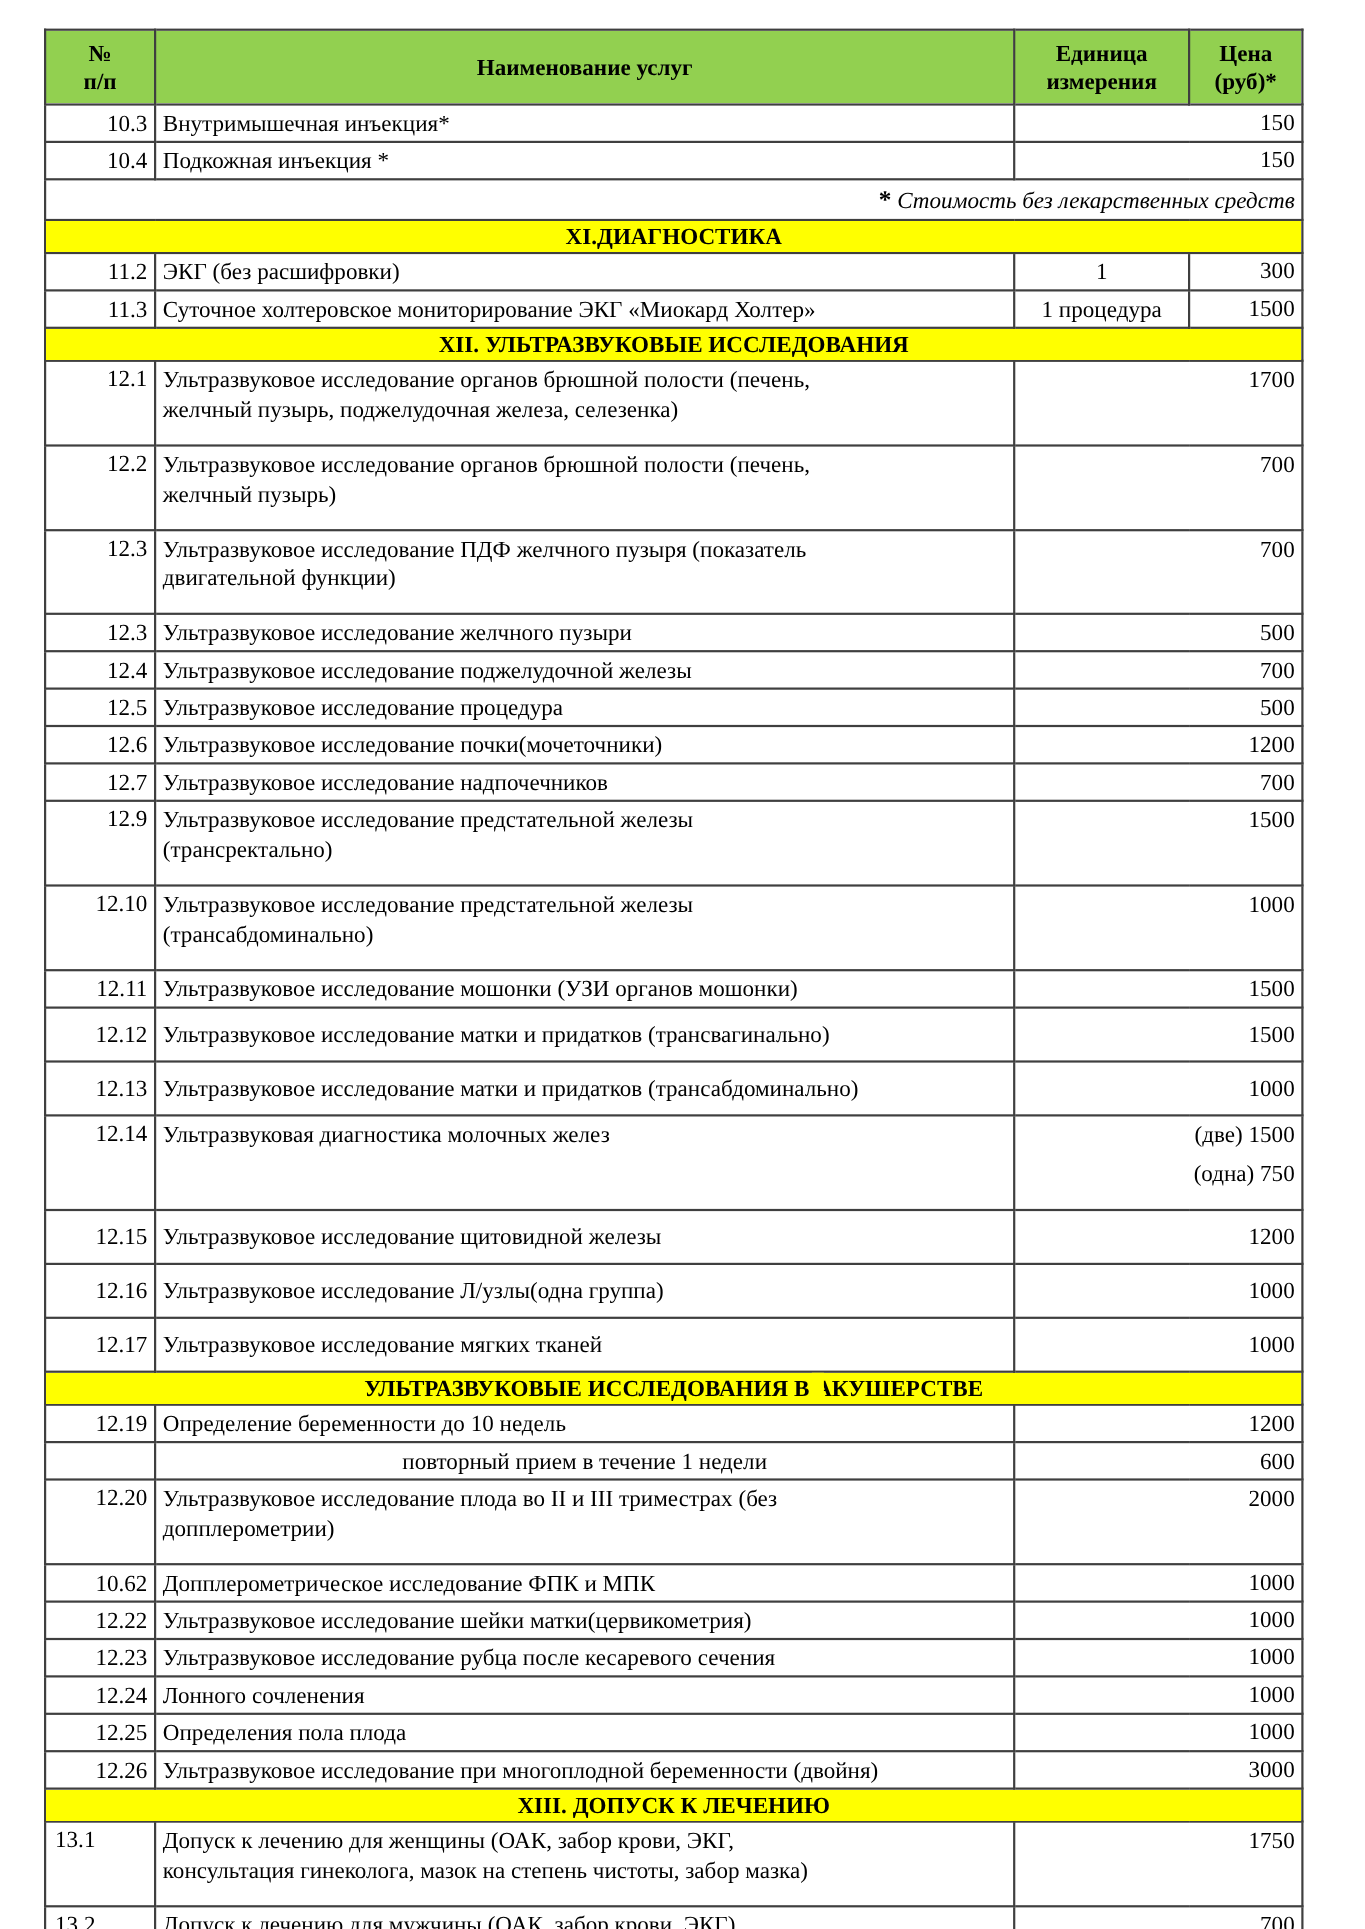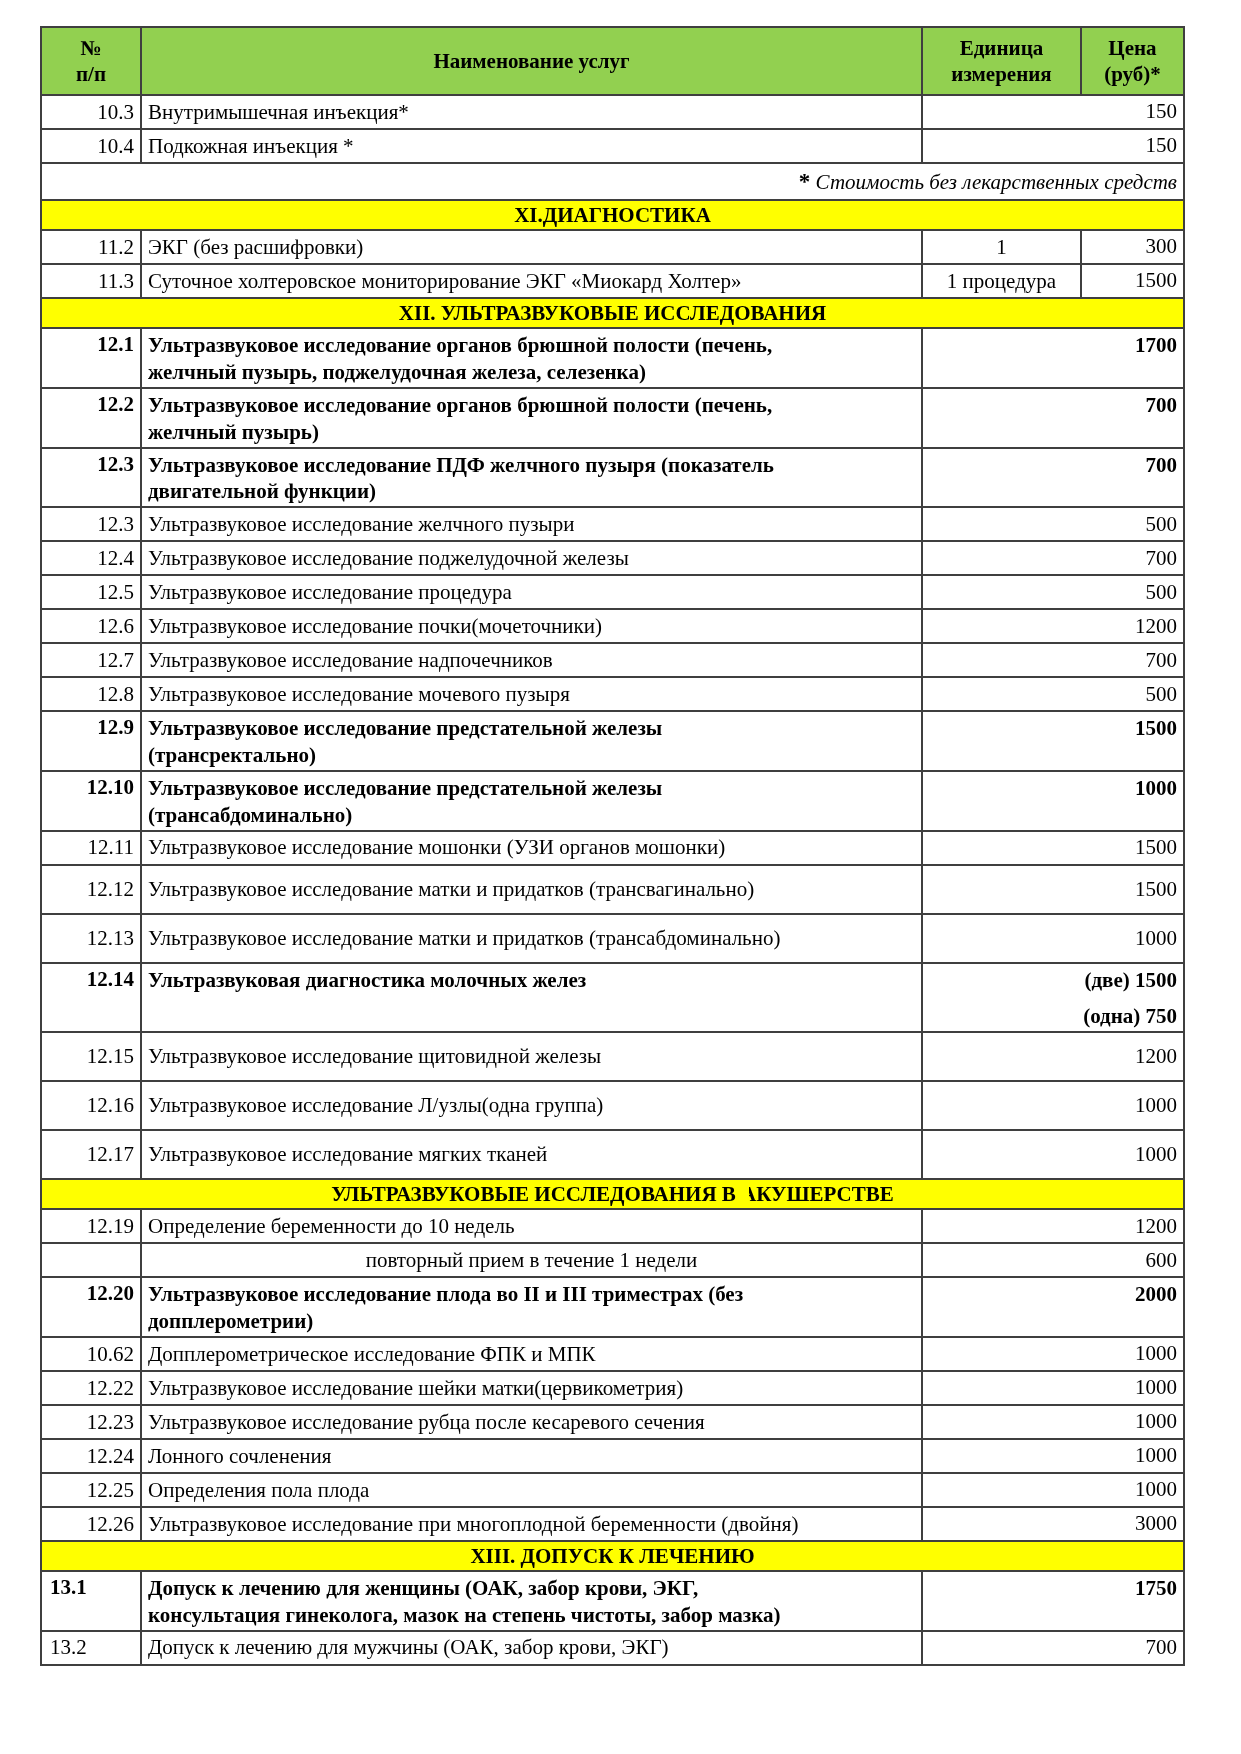--- a/index.html
+++ b/index.html
@@ -27,21 +27,21 @@
   }
   thead th{
     background:var(--header-bg);
     font-weight:bold;font-size:23px;line-height:1.25;
     text-align:center;vertical-align:middle;
     white-space:pre-line;height:64px;
   }
   tbody td{vertical-align:middle;}
   tr.item td{height:30px;}
   tr.tall td{height:45px;}
-  tr.vtop td{vertical-align:top;padding-top:3px;padding-bottom:1px;font-weight:bold;}
+  tr.vtop td{vertical-align:top;padding-top:3px;padding-bottom:18px;}
   td.num{text-align:right;padding-right:9px;border-radius:17px;}
   td.num.left{text-align:left;padding-left:8px;}
   td.name{text-align:left;padding-left:9px;white-space:pre-line;line-height:1.28;margin-left:28px;}
   td.name.center{text-align:center;}
   td.unit{text-align:center;}
   td.price{text-align:right;padding-right:9px;line-height:1.3;}
   td.price .pl + .pl{margin-top:9px;}
   td.section{
     position:relative;
     background:var(--section-bg);
@@ -148,25 +148,20 @@
         <tr class="item">
           <td class="num">12.6</td>
           <td class="name">Ультразвуковое исследование почки(мочеточники)</td>
           <td class="price" colspan="2">1200</td>
         </tr>
         <tr class="item">
           <td class="num">12.7</td>
           <td class="name">Ультразвуковое исследование надпочечников</td>
           <td class="price" colspan="2">700</td>
         </tr>
-        <tr class="item">
-          <td class="num">12.8</td>
-          <td class="name">Ультразвуковое исследование мочевого пузыря</td>
-          <td class="price" colspan="2">500</td>
-        </tr>
         <tr class="item vtop">
           <td class="num">12.9</td>
           <td class="name">Ультразвуковое исследование предстательной железы
 (трансректально)</td>
           <td class="price" colspan="2">1500</td>
         </tr>
         <tr class="item vtop">
           <td class="num">12.10</td>
           <td class="name">Ультразвуковое исследование предстательной железы
 (трансабдоминально)</td>

